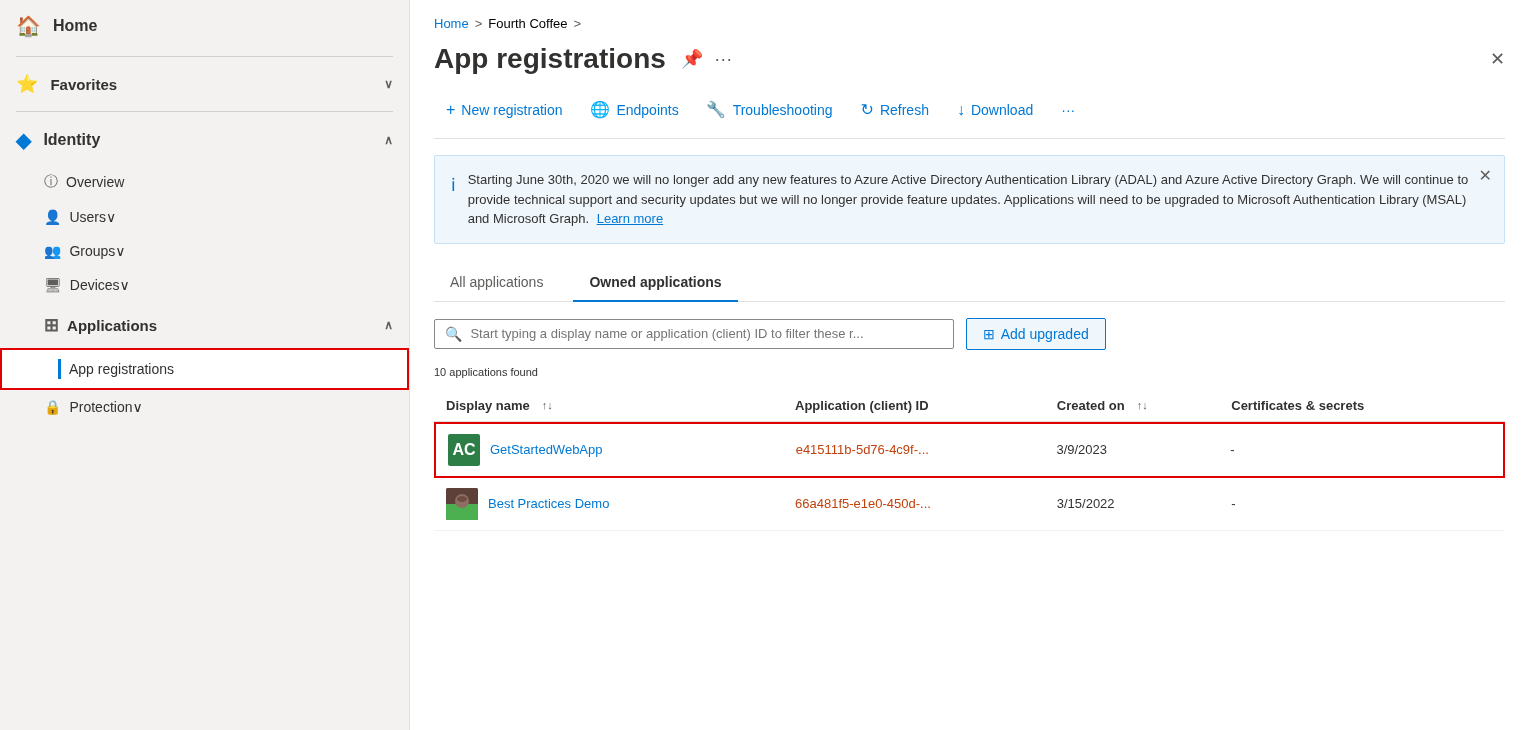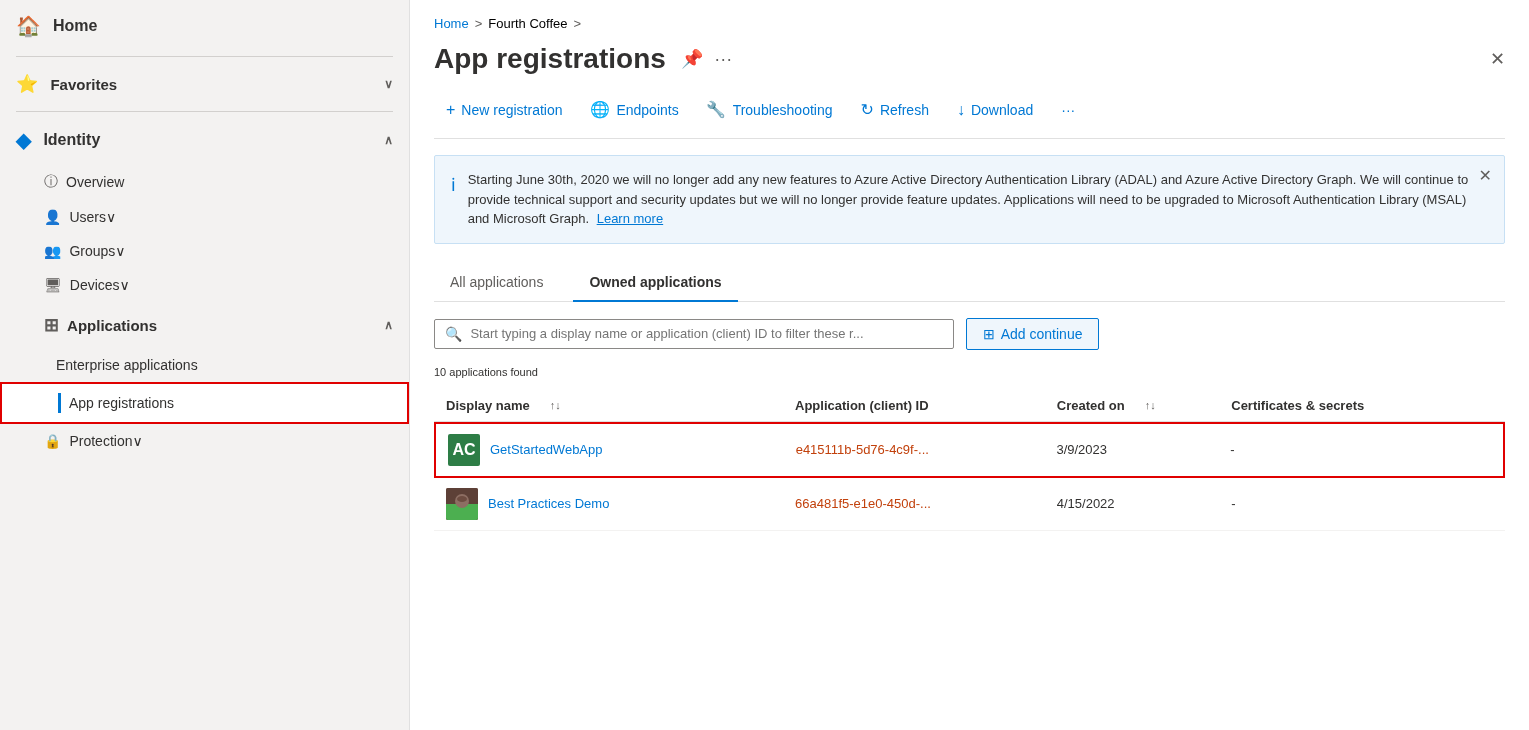--- a/index.html
+++ b/index.html
@@ -229,21 +229,21 @@
       grid-template-columns: 2fr 1.5fr 1fr 1.5fr;
       padding: 8px 12px;
       font-weight: 600;
       font-size: 13px;
       color: #323130;
       border-bottom: 1px solid #e0e0e0;
     }
     .col-header {
       display: flex;
       align-items: center;
-      gap: 20px;
+      gap: 12px;
     }
     .sort-icon { font-size: 11px; color: #605e5c; }
 
     .table-row {
       display: grid;
       grid-template-columns: 2fr 1.5fr 1fr 1.5fr;
       padding: 10px 12px;
       align-items: center;
       border-bottom: 1px solid #f3f2f1;
       font-size: 13px;
@@ -342,23 +342,20 @@
     <span>Devices</span>
     <span class="chevron">∨</span>
   </div>
 
   <div class="sidebar-group-header" style="padding-left:44px; font-size:15px; font-weight:600;">
     <span style="margin-right:8px; color:#605e5c; font-size:18px;">⊞</span>
     <span>Applications</span>
     <span class="chevron" style="margin-left:auto;">∧</span>
   </div>
 
-  <div class="sidebar-sub-item" style="padding-left:56px;">
-    <span>Enterprise applications</span>
-  </div>
 
   <div class="app-reg-item" style="padding-left:56px;">
     <div class="blue-bar"></div>
     <span>App registrations</span>
   </div>
 
   <div class="sidebar-sub-item">
     <span style="margin-right:8px; color:#605e5c;">🔒</span>
     <span>Protection</span>
     <span class="chevron">∨</span>
@@ -422,21 +419,21 @@
     <div class="tab active">Owned applications</div>
   </div>
 
   <div class="search-filter-row">
     <div class="search-box">
       <span class="search-icon">🔍</span>
       <input type="text" placeholder="Start typing a display name or application (client) ID to filter these r..." style="">
     </div>
     <button class="add-filters-btn">
       <span>⊞</span>
-      <span>Add continue</span>
+      <span>Add upgraded</span>
     </button>
   </div>
 
   <div class="results-count">10 applications found</div>
 
   <div class="table-header">
     <div class="col-header">
       <span>Display name</span>
       <span class="sort-icon">↑↓</span>
     </div>
@@ -468,17 +465,17 @@
         <svg viewBox="0 0 32 32" xmlns="http://www.w3.org/2000/svg">
           <rect width="32" height="32" fill="#5d4037"></rect>
           <rect x="0" y="16" width="32" height="16" fill="#4caf50"></rect>
           <circle cx="16" cy="13" r="7" fill="#8d6e63"></circle>
           <ellipse cx="16" cy="11" rx="5" ry="3" fill="#6d4c41"></ellipse>
         </svg>
       </div>
       <a class="app-link">Best Practices Demo</a>
     </div>
     <div class="id-cell">66a481f5-e1e0-450d-...</div>
-    <div class="date-cell">4/15/2022</div>
+    <div class="date-cell">3/15/2022</div>
     <div class="cert-cell">-</div>
   </div>
 
 </div>
 
 </body></html>

